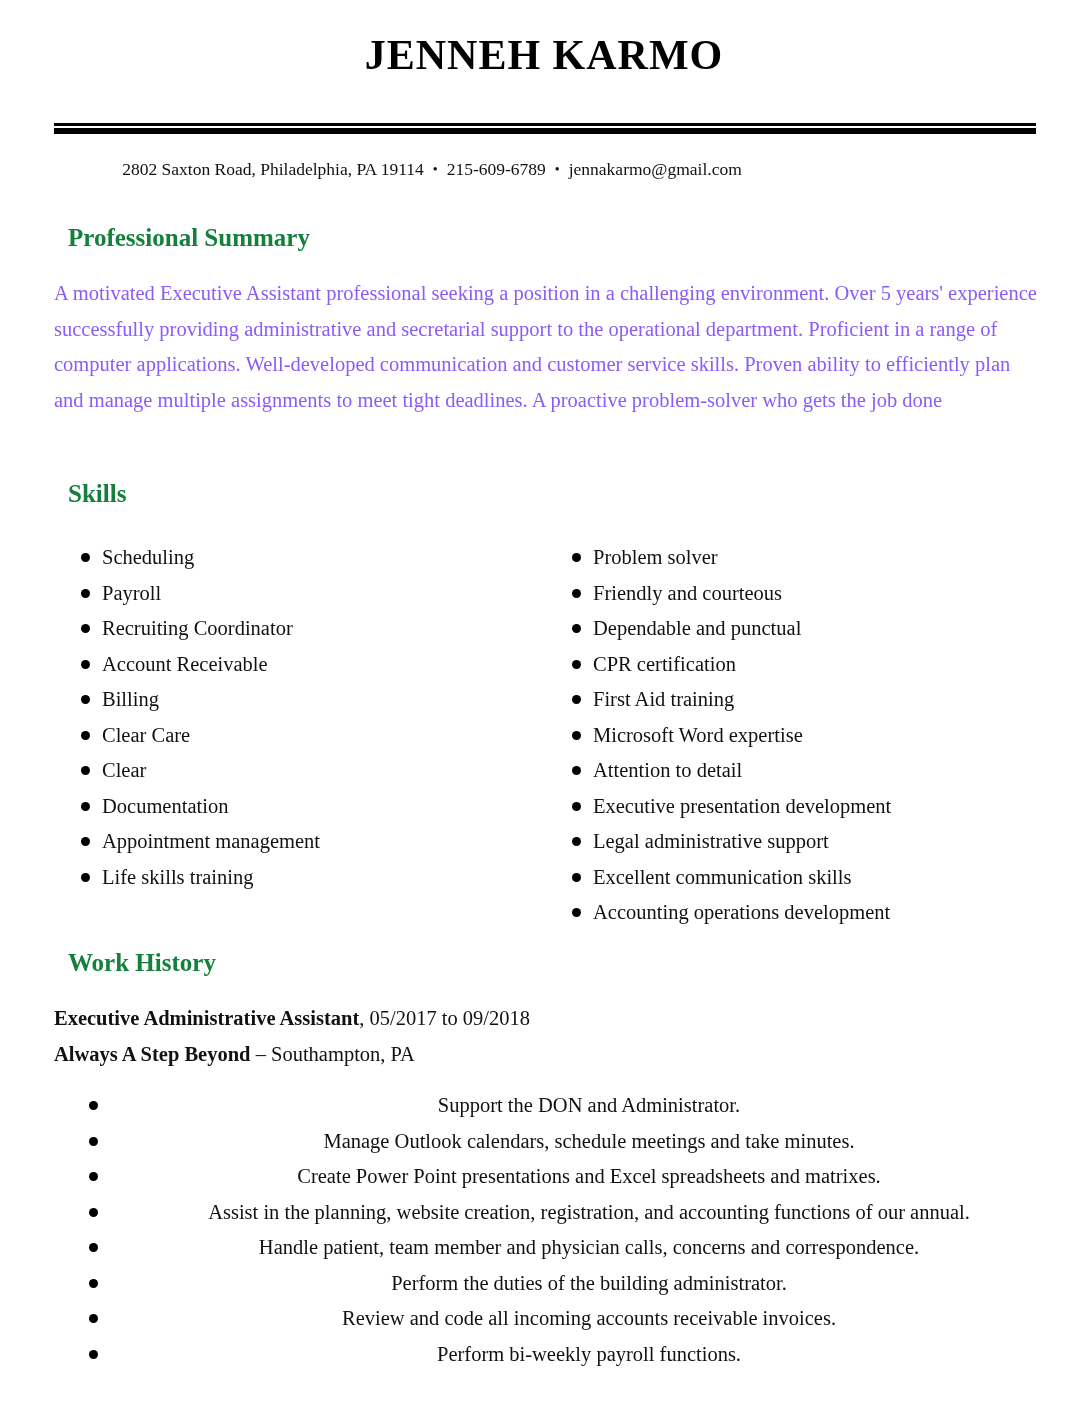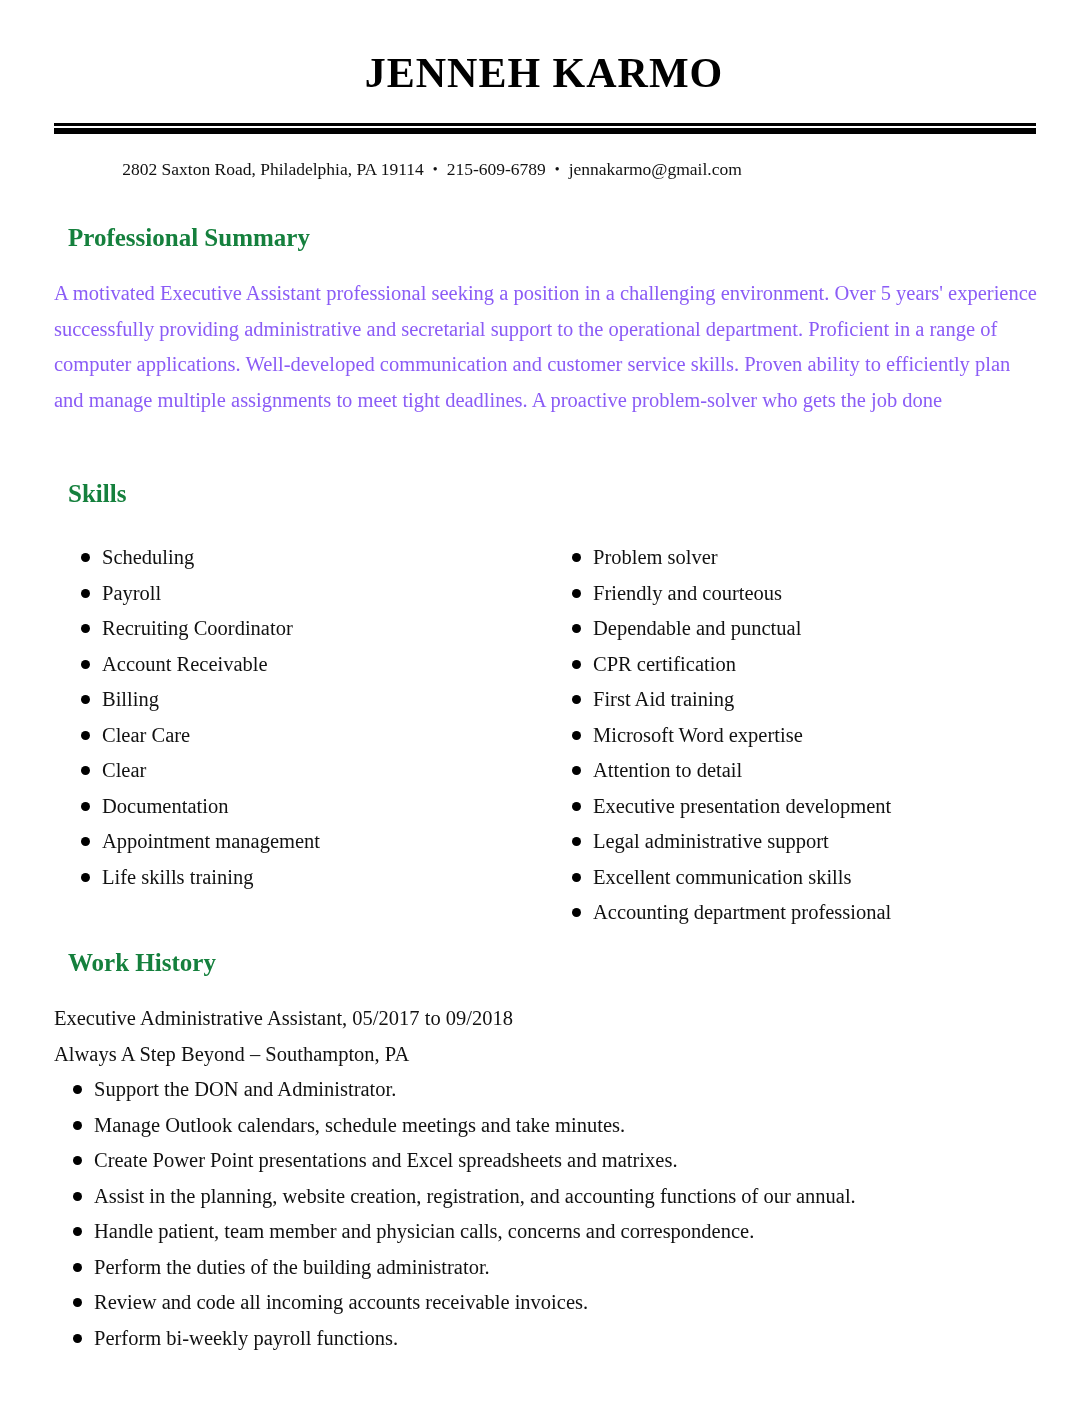--- a/index.html
+++ b/index.html
@@ -1,21 +1,21 @@
 <!DOCTYPE html>
 <html><head>
   <meta charset="utf-8">
   <style>
     html, body { margin: 0; padding: 0; background: #ffffff; }
     body {
       width: 1088px; height: 1408px; position: relative; overflow: hidden;
       font-family: "Liberation Serif", "DejaVu Serif", serif; color: #111;
     }
     .name {
-      position: absolute; left: 0; width: 1088px; top: 46px;
+      position: absolute; left: 0; width: 1088px; top: 28px;
       text-align: center; font-weight: bold; font-size: 42px; letter-spacing: 1px;
       line-height: 54px; color: #000;
     }
     .rule-thin { position: absolute; left: 54px; width: 982px; top: 123px; height: 3px; background: #000; }
     .rule-thick { position: absolute; left: 54px; width: 982px; top: 128px; height: 6px; background: #000; }
     .contact {
       position: absolute; left: 0; width: 864px; top: 157px; text-align: center;
       font-size: 17.5px; line-height: 24px; color: #111;
     }
     .contact .sep { display: inline-block; margin: 0 9px; font-size: 14px; vertical-align: 1px; }
@@ -27,22 +27,22 @@
       font-size: 20.5px; line-height: 35.6px; color: #8b5cf6;
     }
     .skills-col { position: absolute; top: 532px; margin: 8px; padding: 0; list-style: none; }
     .skills-col.left { left: 72px; width: 460px; }
     .skills-col.right { left: 563px; width: 480px; }
     .bl { position: relative; padding-left: 22px; font-size: 20.5px; line-height: 35.55px; color: #111; white-space: nowrap; }
     .bl .dot {
       position: absolute; left: 1px; top: 13px; width: 9px; height: 9px; border-radius: 50%; background: #000;
     }
     .job-line { position: absolute; left: 54px; font-size: 20.5px; line-height: 30px; color: #111; white-space: nowrap; }
-    .job-line b { font-weight: normal; }
-    .duties { position: absolute; left: 72px; top: 1072px; margin: 0; padding: 0; list-style: none; width: 980px; }
+    .job-line b { font-weight: bold; }
+    .duties { position: absolute; left: 72px; top: 1072px; margin: 16px; padding: 0; list-style: none; width: 980px; text-align: center; }
   </style>
 </head>
 <body>
 
 <div class="name">JENNEH KARMO</div>
 <div class="rule-thin"></div>
 <div class="rule-thick"></div>
 
 <div class="contact">
   <span>2802 Saxton Road, Philadelphia, PA 19114</span><span class="sep">•</span><span>215-609-6789</span><span class="sep">•</span><span>jennakarmo@gmail.com</span>
@@ -68,21 +68,21 @@
     <li class="bl"><span class="dot"></span><span>Problem solver</span></li>
     <li class="bl"><span class="dot"></span><span>Friendly and courteous</span></li>
     <li class="bl"><span class="dot"></span><span>Dependable and punctual</span></li>
     <li class="bl"><span class="dot"></span><span>CPR certification</span></li>
     <li class="bl"><span class="dot"></span><span>First Aid training</span></li>
     <li class="bl"><span class="dot"></span><span>Microsoft Word expertise</span></li>
     <li class="bl"><span class="dot"></span><span>Attention to detail</span></li>
     <li class="bl"><span class="dot"></span><span>Executive presentation development</span></li>
     <li class="bl"><span class="dot"></span><span>Legal administrative support</span></li>
     <li class="bl"><span class="dot"></span><span>Excellent communication skills</span></li>
-    <li class="bl"><span class="dot"></span><span>Accounting department professional</span></li>
+    <li class="bl"><span class="dot"></span><span>Accounting operations development</span></li>
   </ul>
 
 <div class="section-title" style="top:947px">Work History</div>
 <div class="job-line" style="top:1003px">
   <b>Executive Administrative Assistant</b><span>, 05/2017 to 09/2018</span>
 </div>
 <div class="job-line" style="top:1039px">
   <b>Always A Step Beyond</b><span> – Southampton, PA</span>
 </div>
 <ul class="duties">

